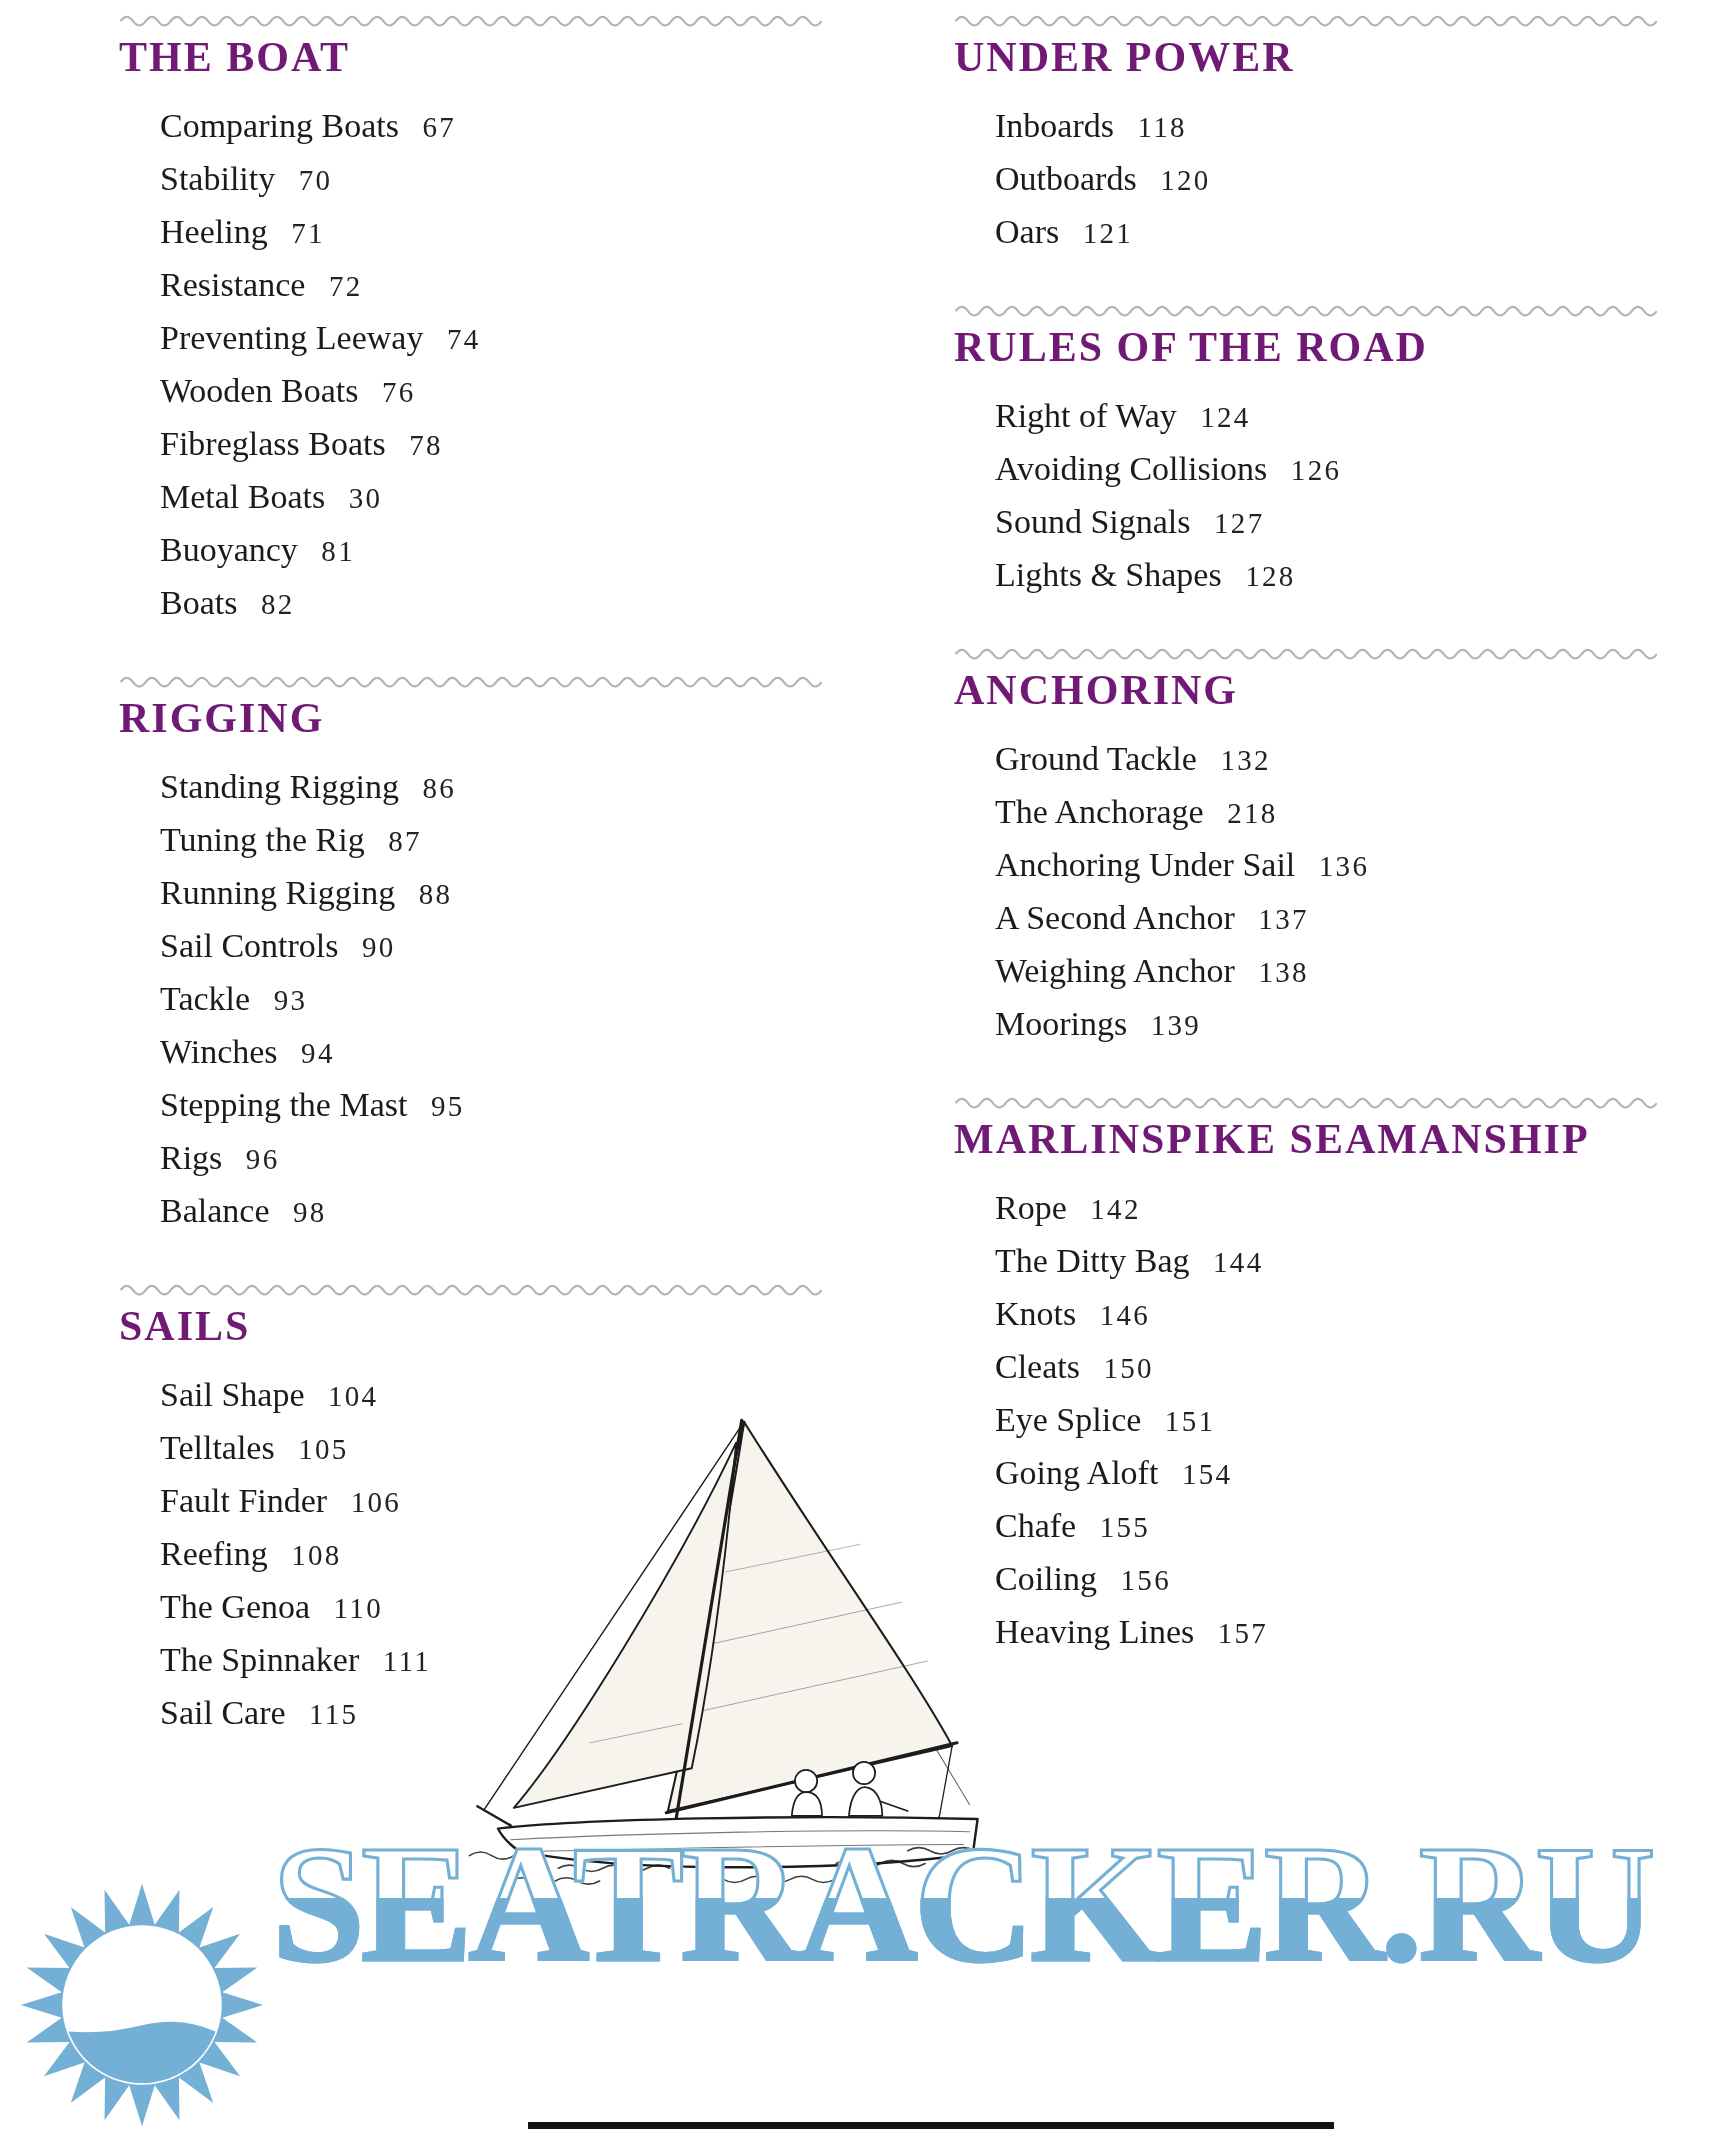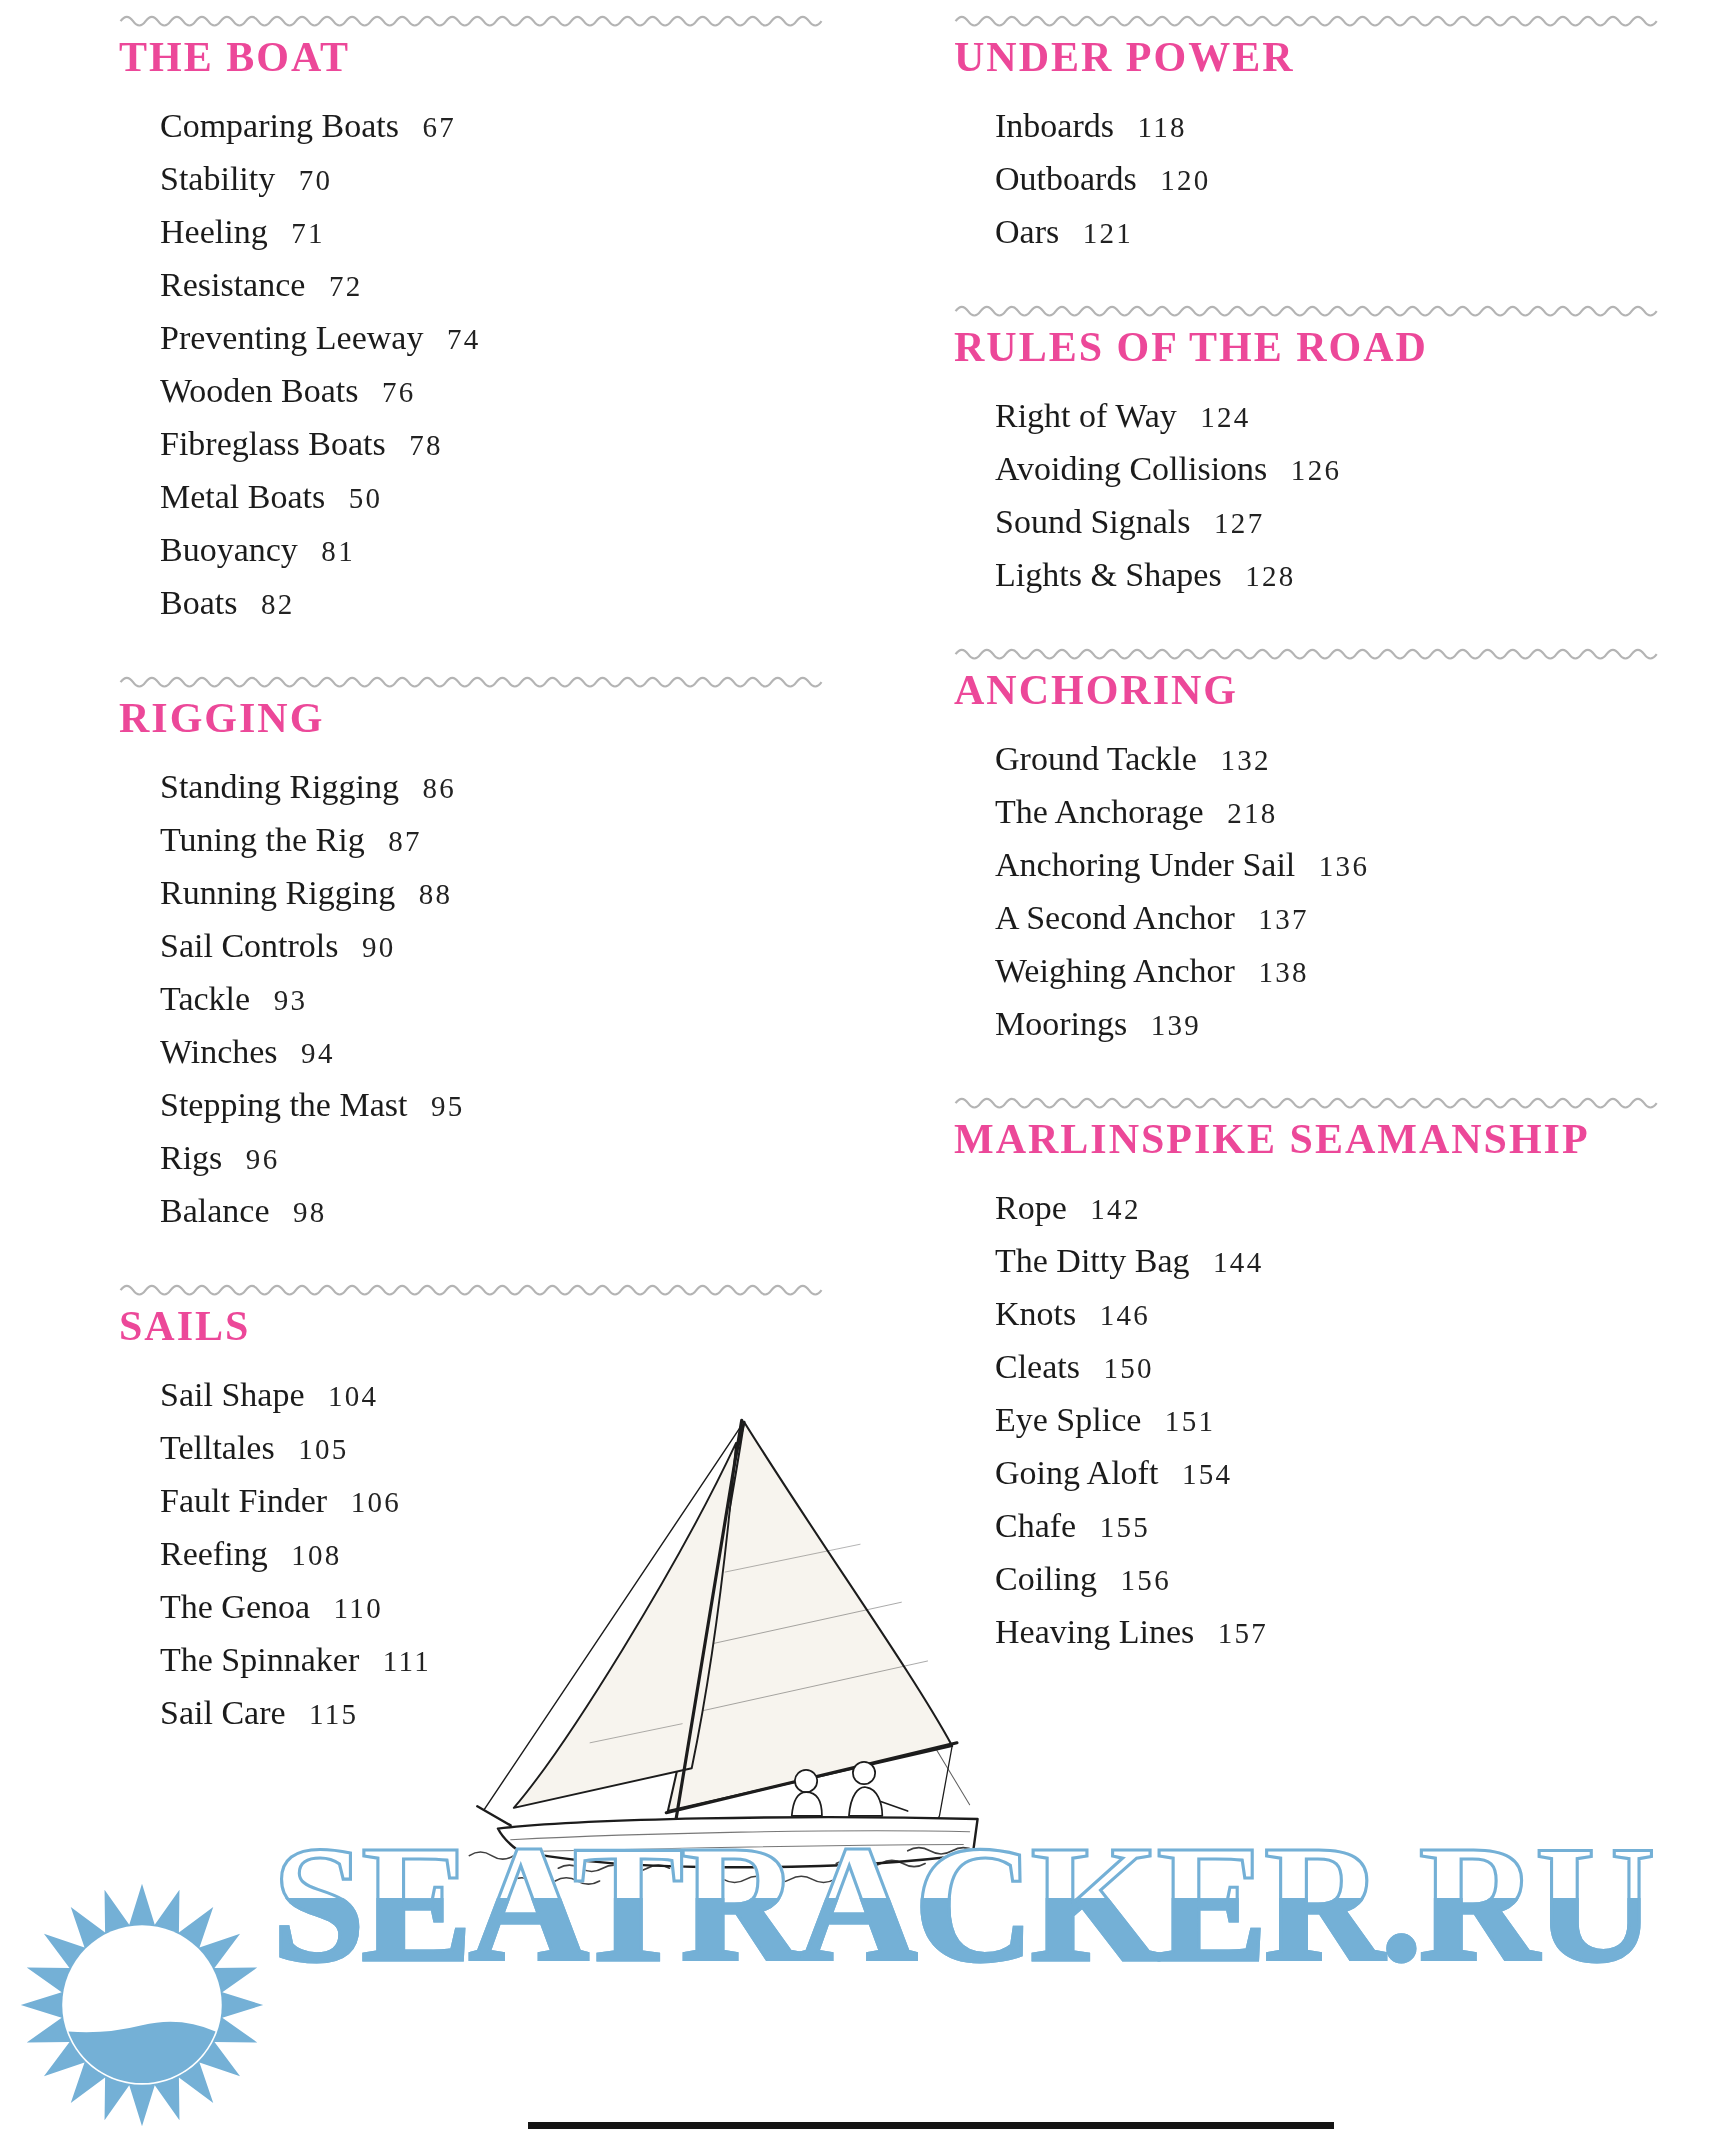--- a/index.html
+++ b/index.html
@@ -14,21 +14,21 @@
   .col { position:absolute; top:11px; }
   .col-left  { left:119px;  width:714px; }
   .col-right { left:954px; width:728px; }
   .toc-section { margin-bottom:42px; }
   .wave { display:block; margin-bottom:3.1px; }
   h2.sec-title {
     font-size:42px;
     font-weight:bold;
     letter-spacing:2px;
     margin:6.3px 0 0 0;
-    color:#ec4899;
+    color:#701a75;
   }
   ul.items { list-style:none; margin:19px 0 0 41px; }
   li.entry { font-size:34px; line-height:52px; white-space:nowrap; }
   .pg { font-size:29px; margin-left:23.5px; letter-spacing:2.3px; color:#222; }
 
   .boat {
     position:absolute;
     left:463px; top:1409px;
     width:540px; height:477px;
   }
@@ -69,21 +69,21 @@
       </svg>
       <h2 class="sec-title">THE BOAT</h2>
       <ul class="items">
         <li class="entry"><span class="lbl">Comparing Boats</span><span class="pg">67</span></li>
         <li class="entry"><span class="lbl">Stability</span><span class="pg">70</span></li>
         <li class="entry"><span class="lbl">Heeling</span><span class="pg">71</span></li>
         <li class="entry"><span class="lbl">Resistance</span><span class="pg">72</span></li>
         <li class="entry"><span class="lbl">Preventing Leeway</span><span class="pg">74</span></li>
         <li class="entry"><span class="lbl">Wooden Boats</span><span class="pg">76</span></li>
         <li class="entry"><span class="lbl">Fibreglass Boats</span><span class="pg">78</span></li>
-        <li class="entry"><span class="lbl">Metal Boats</span><span class="pg">50</span></li>
+        <li class="entry"><span class="lbl">Metal Boats</span><span class="pg">30</span></li>
         <li class="entry"><span class="lbl">Buoyancy</span><span class="pg">81</span></li>
         <li class="entry"><span class="lbl">Boats</span><span class="pg">82</span></li>
       </ul>
     </section>
   <section class="toc-section">
       <svg class="wave" width="708" height="15.7" viewBox="0 0 905 20">
         <path d="M2 13 q8 -11 16 0 t16 0 q8 -11 16 0 t16 0 q8 -11 16 0 t16 0 q8 -11 16 0 t16 0 q8 -11 16 0 t16 0 q8 -11 16 0 t16 0 q8 -11 16 0 t16 0 q8 -11 16 0 t16 0 q8 -11 16 0 t16 0 q8 -11 16 0 t16 0 q8 -11 16 0 t16 0 q8 -11 16 0 t16 0 q8 -11 16 0 t16 0 q8 -11 16 0 t16 0 q8 -11 16 0 t16 0 q8 -11 16 0 t16 0 q8 -11 16 0 t16 0 q8 -11 16 0 t16 0 q8 -11 16 0 t16 0 q8 -11 16 0 t16 0 q8 -11 16 0 t16 0 q8 -11 16 0 t16 0 q8 -11 16 0 t16 0 q8 -11 16 0 t16 0 q8 -11 16 0 t16 0 q8 -11 16 0 t16 0 q8 -11 16 0 t16 0 q8 -11 16 0 t16 0" fill="none" stroke="#b4b4b4" stroke-width="2.8"></path>
       </svg>
       <h2 class="sec-title">RIGGING</h2>
       <ul class="items">

